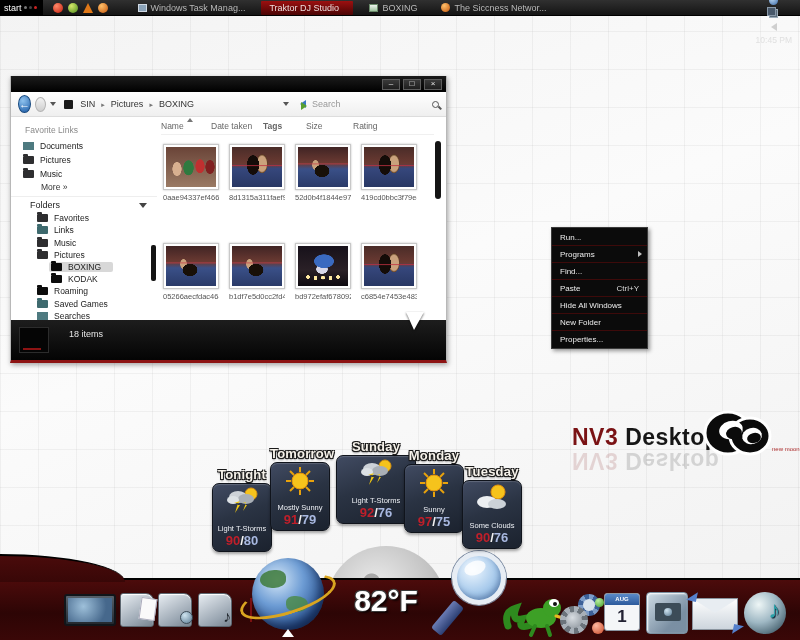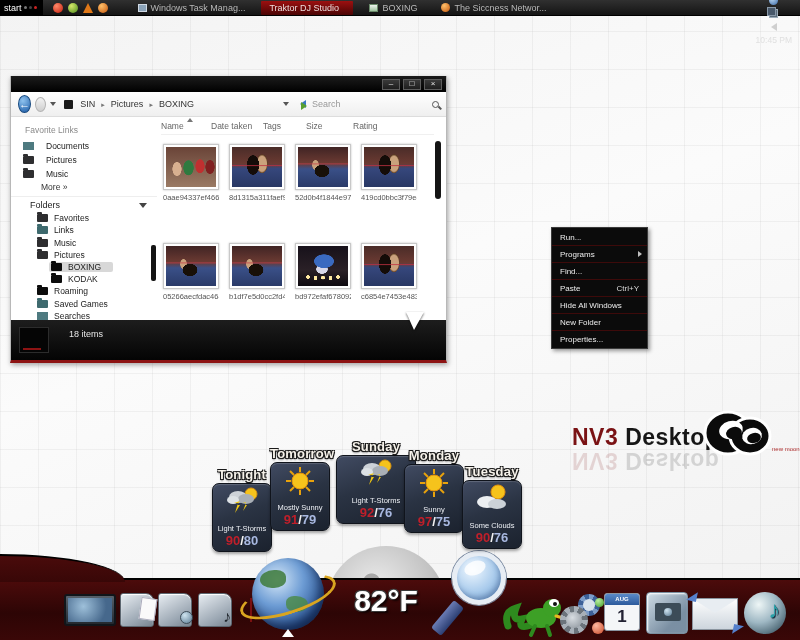--- a/index.html
+++ b/index.html
@@ -82,41 +82,41 @@
     width:120px; font-family:"Liberation Sans",sans-serif; }
   .search-input::placeholder { color:#999; }
   .mag { width:7px; height:7px; border:1.5px solid #555; border-radius:50%; position:relative; }
   .mag::after { content:""; position:absolute; left:5px; top:5px; width:4px; height:1.5px;
     background:#555; transform:rotate(45deg); }
 
   .winbody { position:absolute; left:0; right:0; top:41px; bottom:40px; background:#fff; }
   .sidebar { position:absolute; left:0; top:0; width:146px; bottom:0; font-size:8.5px; color:#222;
     padding-top:6px; overflow:hidden; }
   .sb-h { color:#8a8a8a; margin:2px 0 5px 14px; }
-  .sb-item { display:flex; align-items:center; gap:12px; margin:0 0 3px 12px; height:11px; }
+  .sb-item { display:flex; align-items:center; gap:6px; margin:0 0 3px 12px; height:11px; }
   .sb-more { margin:1px 0 4px 30px; color:#333; }
   .sb-folders { border-top:1px solid #eee; margin-top:4px; padding-top:3px; position:relative; }
   .sb-folders .hdr { display:flex; justify-content:space-between; align-items:center;
     margin:0 10px 3px 12px; color:#222; font-size:9px;padding-left:7px; }
   .chev { width:0; height:0; border-left:4px solid transparent; border-right:4px solid transparent;
     border-top:5px solid #444; }
   .tree-item { display:flex; align-items:center; gap:6px; margin:0 0 1.6px 26px; height:10.6px; }
   .tree-item.indent { margin-left:40px; }
   .tree-item.sel { background:#d8d8d8; border-radius:2px; width:64px; padding-left:2px; margin-left:38px; }
   .fico { width:11px; height:8px; position:relative; border-radius:1px; flex:0 0 auto; }
   .fico::before { content:""; position:absolute; left:0; top:-2px; width:5px; height:2px;
     background:inherit; border-radius:1px 1px 0 0; }
   .f-dark { background:#2e2e30; } .f-teal { background:#3e6a6e; } .f-blk { background:#0c0c0c; }
   .f-page { background:#4e7a80; border-radius:0; } .f-page::before{ display:none; }
   .sb-scroll { position:absolute; left:140px; top:128px; width:5px; height:36px; background:#141414; border-radius:2px; }
 
   .colheaders { position:absolute; left:150px; top:1px; right:12px; height:17px; display:flex;
     font-size:8.5px; color:#666; border-bottom:1px solid #f0f0f0; }
   .col { padding-top:3px; position:relative; }
-  .c0{width:50px;} .c1{width:52px;} .c2{width:43px;} .c3{width:47px;} .c4{width:50px;}
+  .c0{width:50px;} .c1{width:52px;} .c2{width:43px;font-weight:bold;} .c3{width:47px;} .c4{width:50px;}
   .sortcaret { position:absolute; left:26px; top:0; width:0; height:0;
     border-left:3px solid transparent; border-right:3px solid transparent; border-bottom:4px solid #777; }
   .filerow { position:absolute; left:152px; display:flex; gap:10px; }
   .r1 { top:27px; } .r2 { top:126px; }
   .file { width:56px; }
   .photo { width:56px; height:46px; background:#fff; border:1px solid #c8c8c8; padding:2px;
     box-shadow:0 0 2px rgba(0,0,0,0.25); }
   .img { width:100%; height:100%; }
   .img-ring { background:
       linear-gradient(transparent 44%, rgba(192,48,64,0.8) 46%, transparent 49%),

